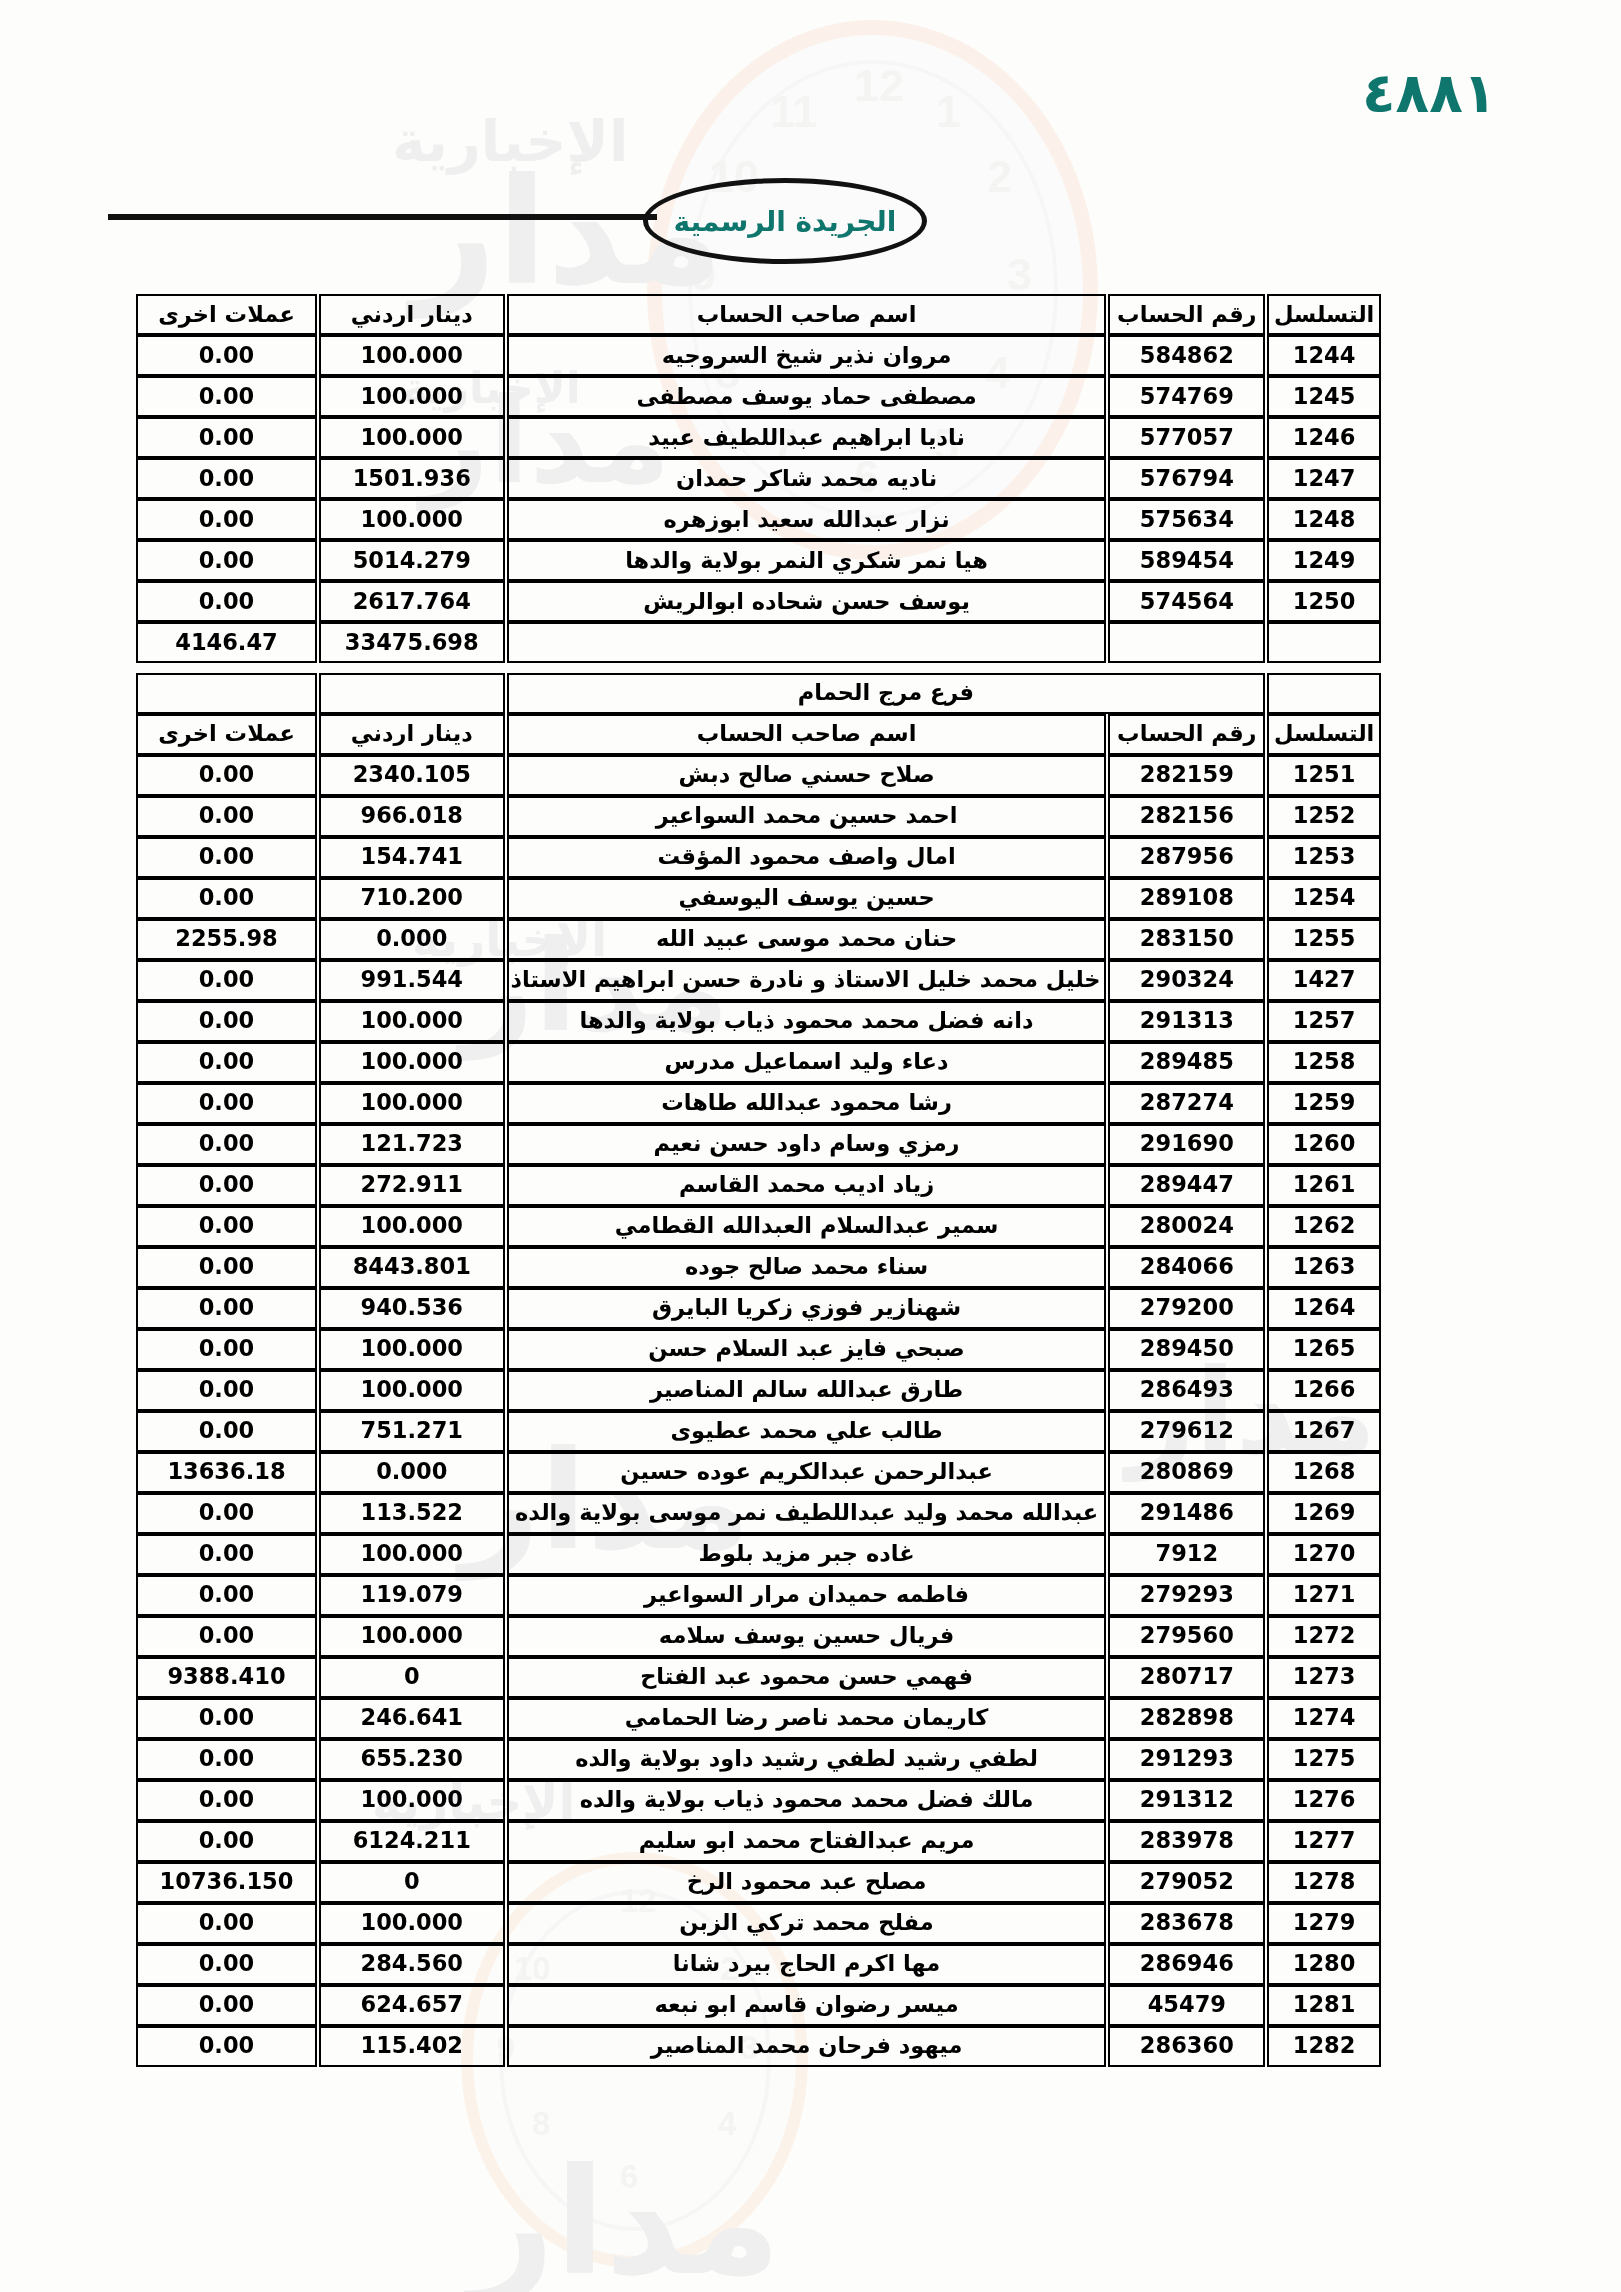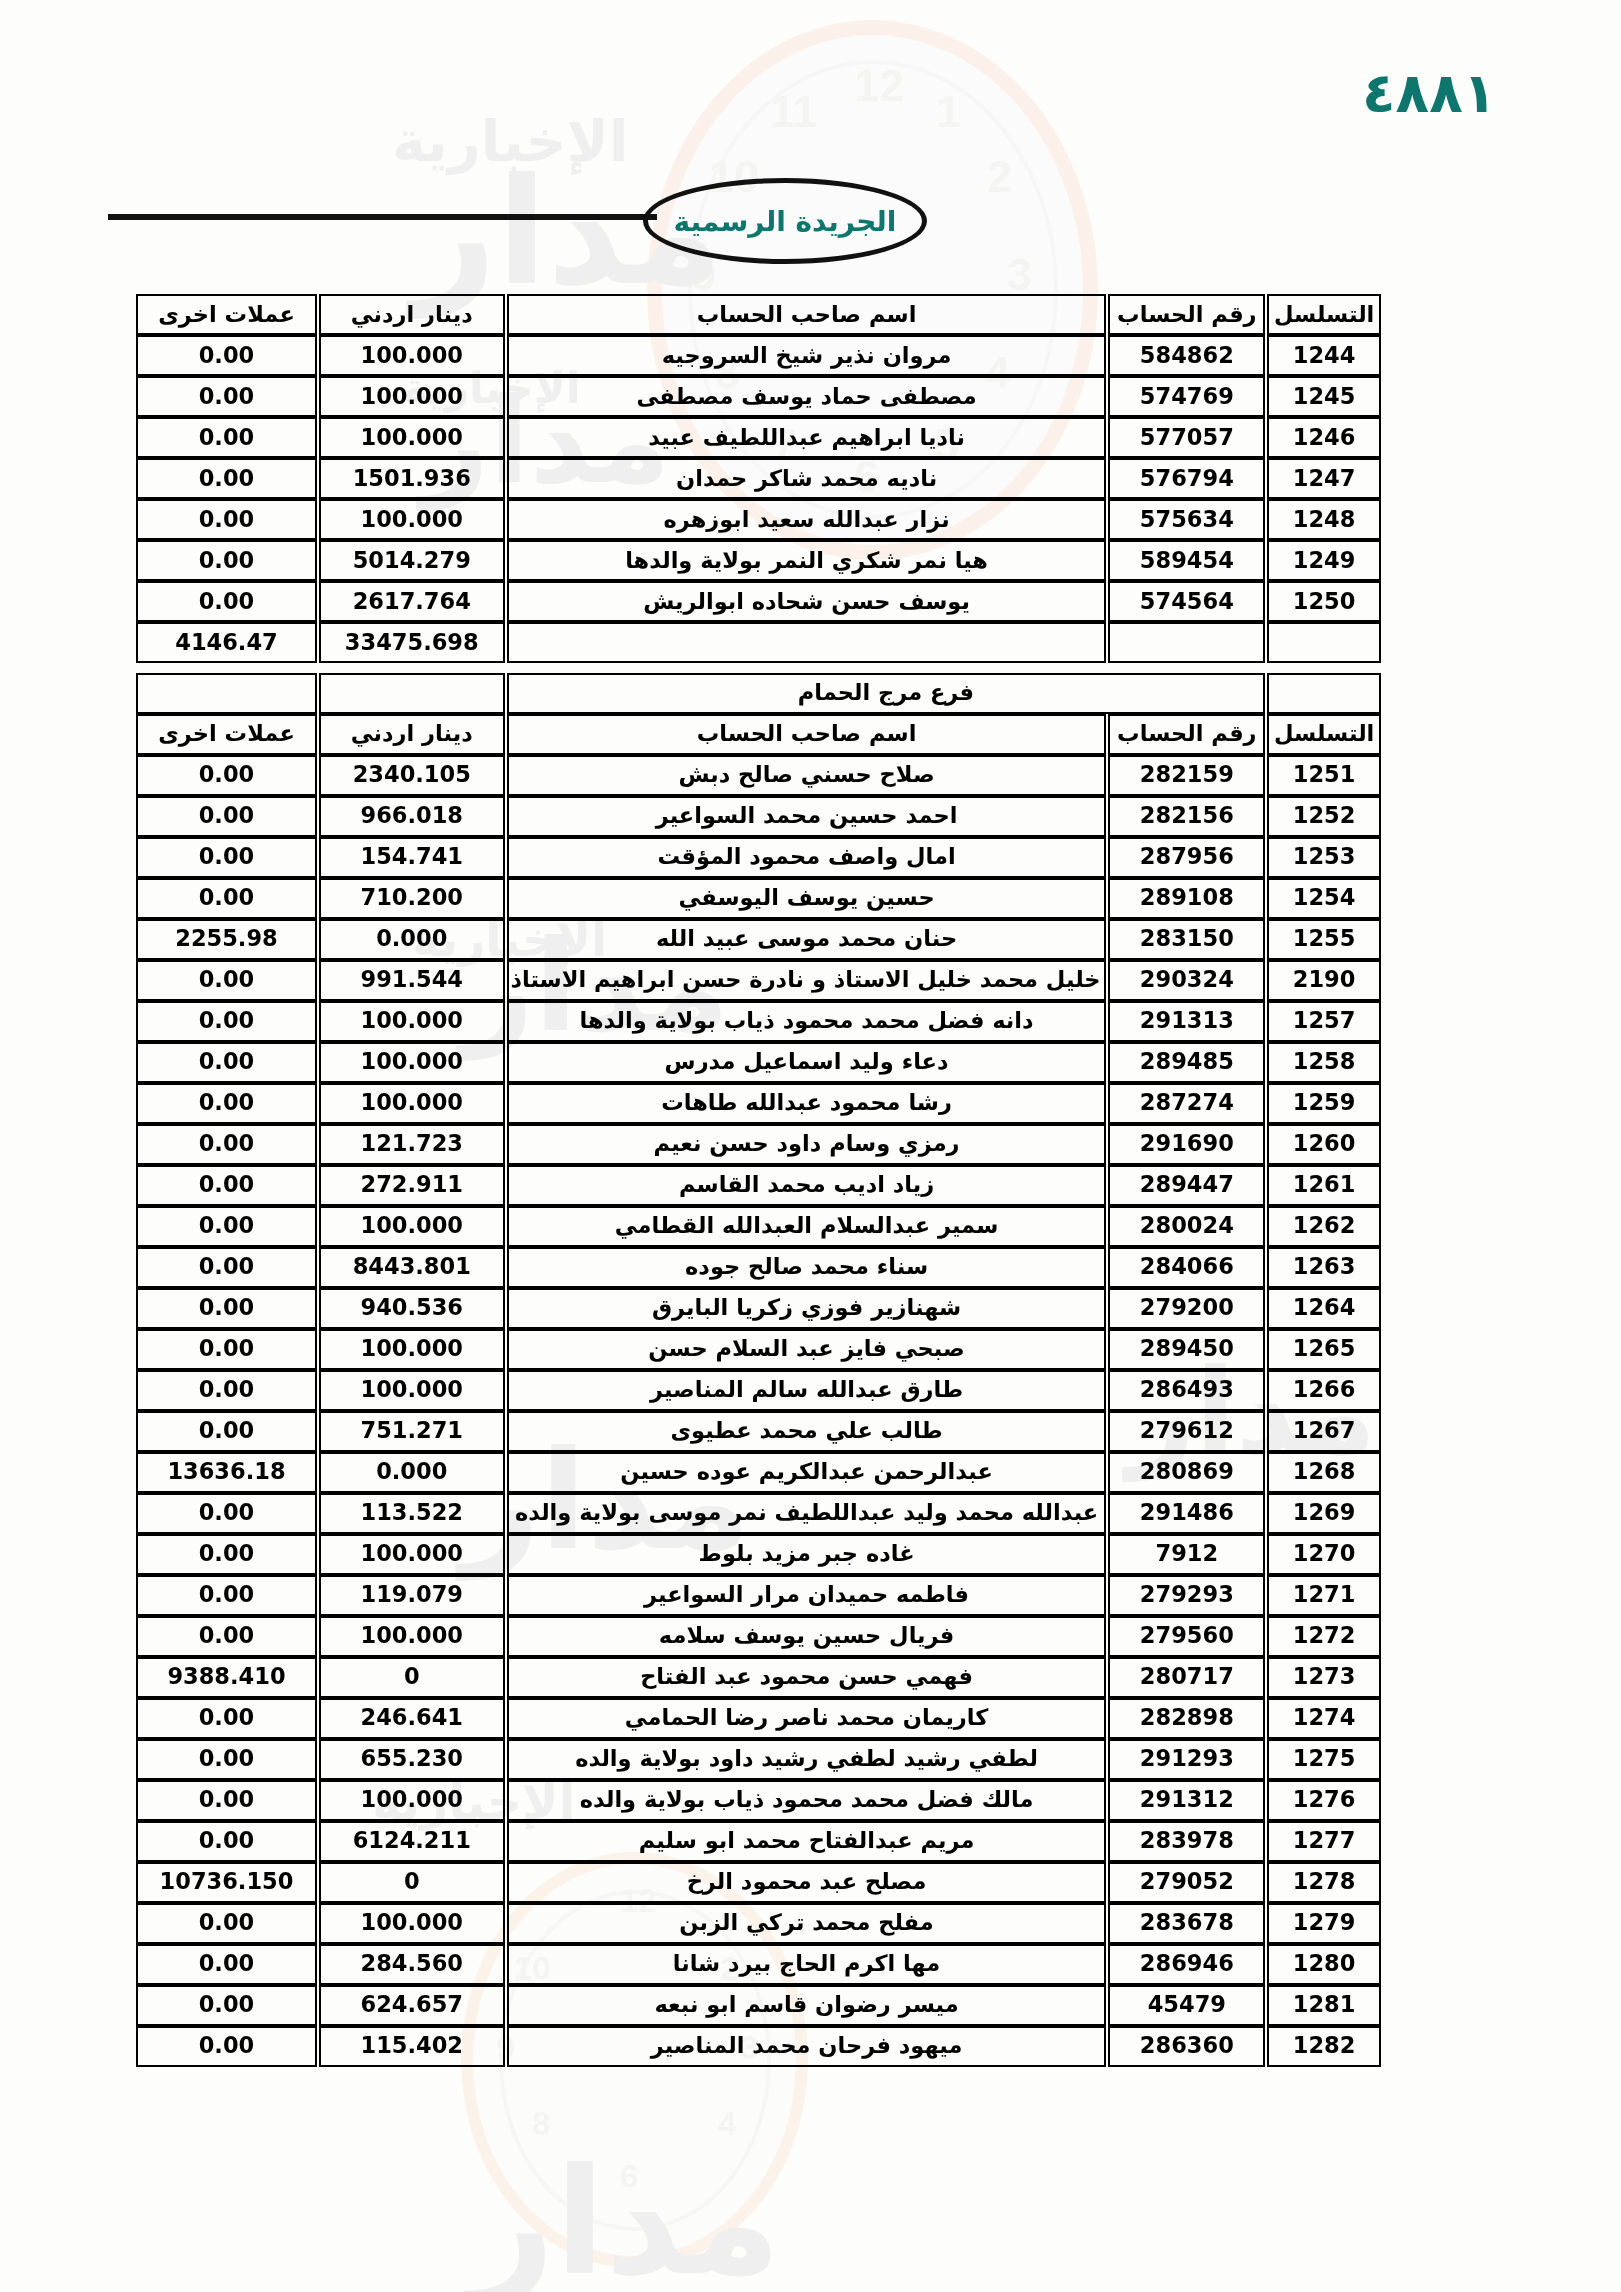--- a/index.html
+++ b/index.html
@@ -365,21 +365,21 @@
             <td class="c-other">0.00</td>
           </tr>
           <tr>
             <td class="c-seq">1255</td>
             <td class="c-acct">283150</td>
             <td class="c-name">حنان محمد موسى عبيد الله</td>
             <td class="c-jod">0.000</td>
             <td class="c-other">2255.98</td>
           </tr>
           <tr>
-            <td class="c-seq">2190</td>
+            <td class="c-seq">1427</td>
             <td class="c-acct">290324</td>
             <td class="c-name">خليل محمد خليل الاستاذ و نادرة حسن ابراهيم الاستاذ</td>
             <td class="c-jod">991.544</td>
             <td class="c-other">0.00</td>
           </tr>
           <tr>
             <td class="c-seq">1257</td>
             <td class="c-acct">291313</td>
             <td class="c-name">دانه فضل محمد محمود ذياب بولاية والدها</td>
             <td class="c-jod">100.000</td>

